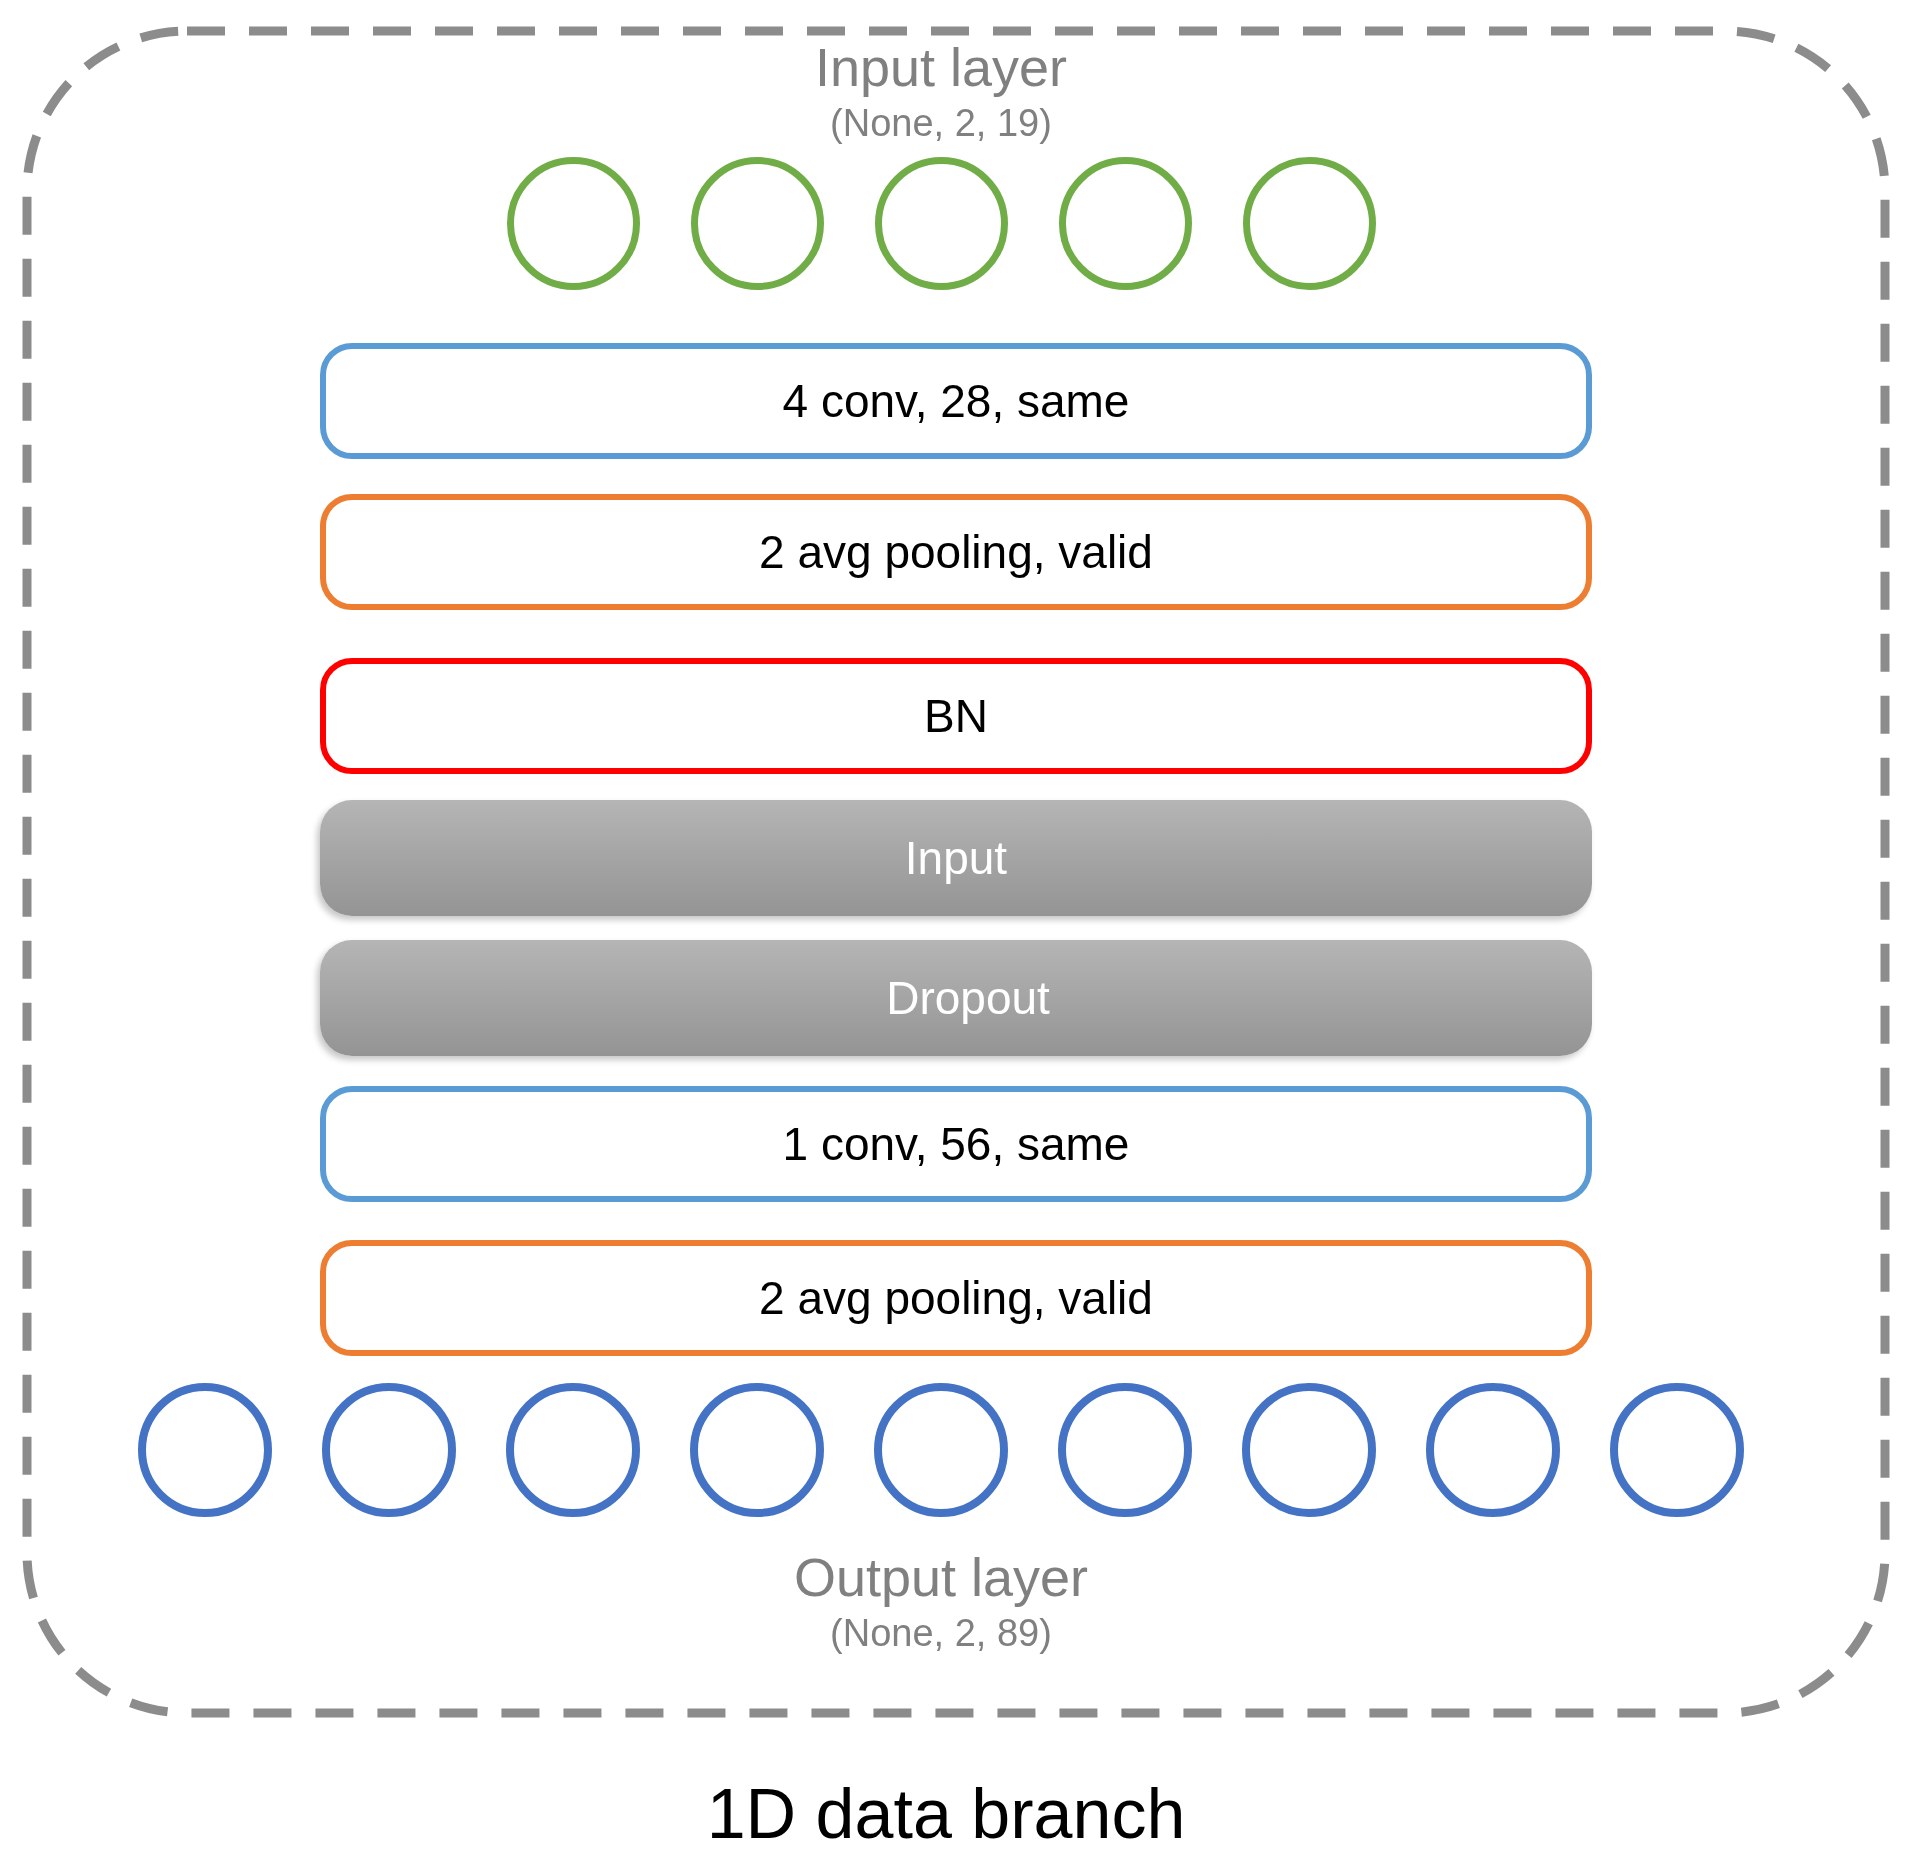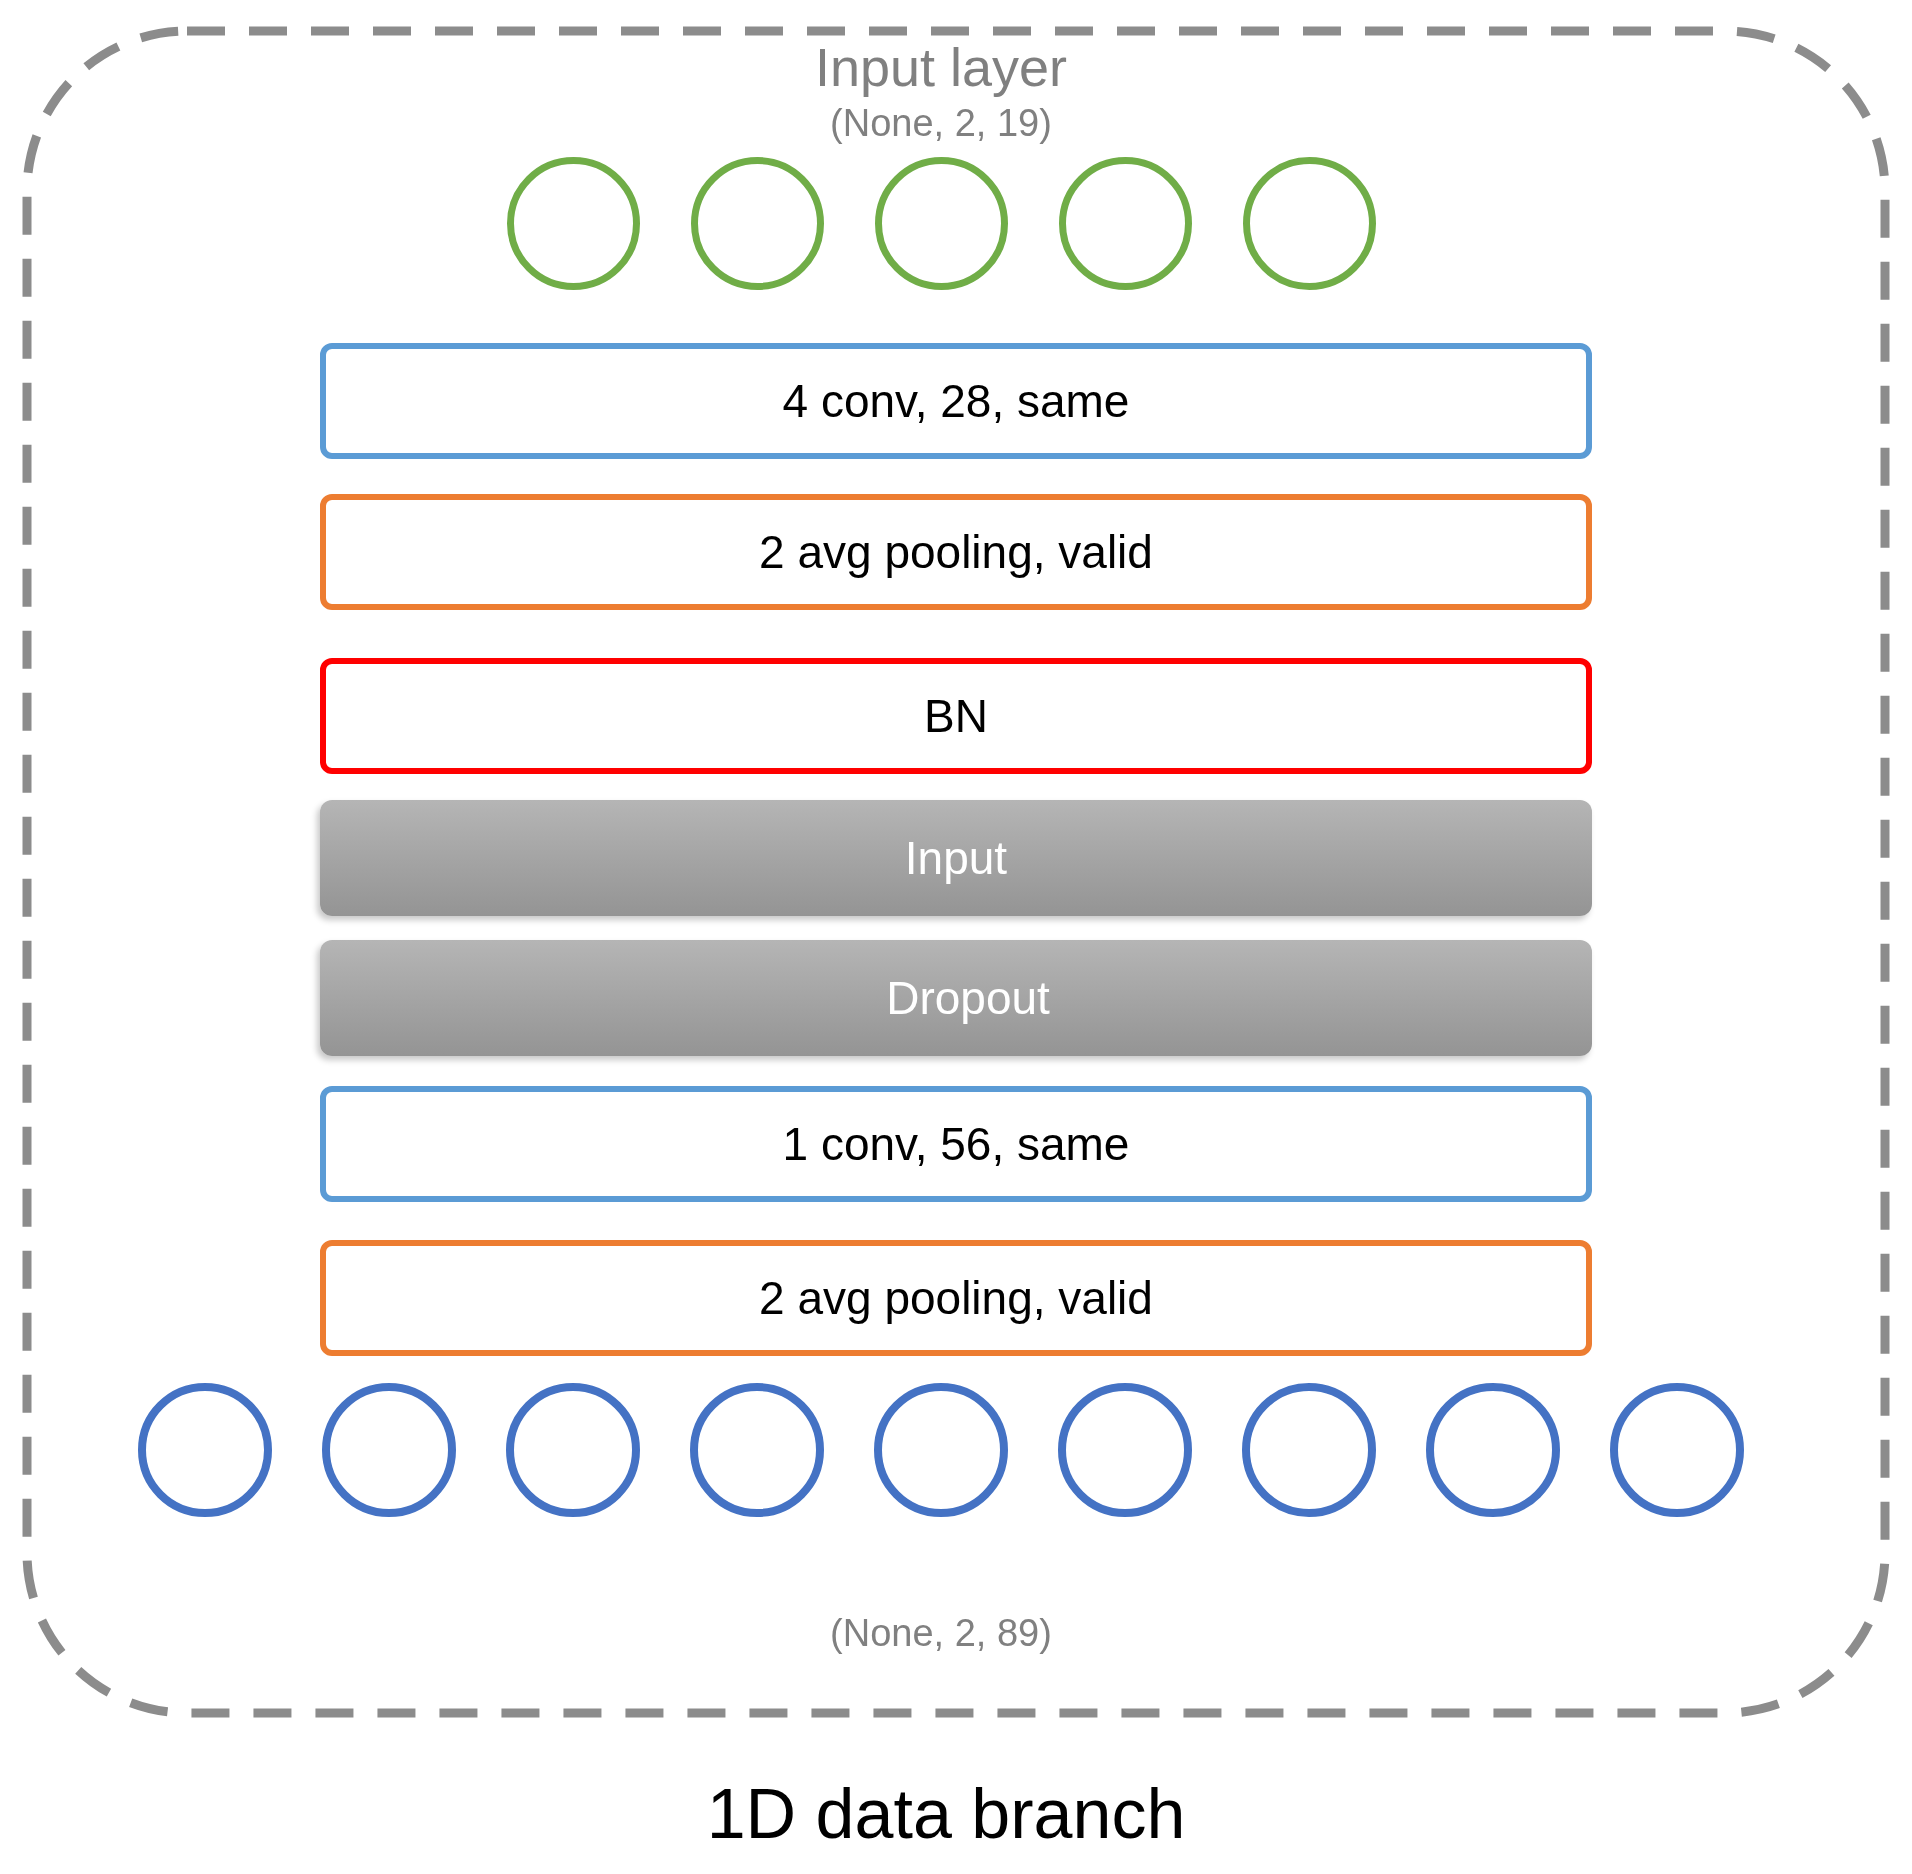--- a/index.html
+++ b/index.html
@@ -17,21 +17,21 @@
 
   .nodes-row{position:absolute;left:0;width:1882px;display:flex;justify-content:center;}
   .nodes-input{top:157px;gap:51px;}
   .nodes-output{top:1383px;gap:50px;}
   .node-circle{box-sizing:border-box;border-style:solid;border-radius:50%;background:#ffffff;}
   .nodes-input .node-circle{width:133px;height:133px;border-width:7px;}
   .nodes-output .node-circle{width:134px;height:134px;border-width:8px;}
 
   .layers-stack{position:absolute;left:320px;top:343px;width:1272px;}
   .layer-box{box-sizing:border-box;position:absolute;left:0;width:1272px;height:116px;
-             border-radius:12px;display:flex;align-items:center;justify-content:center;
+             border-radius:32px;display:flex;align-items:center;justify-content:center;
              font-size:46px;color:#000000;background:#ffffff;}
   .layer-box.outline{border:6px solid #888888;}
   .layer-box.filled{border:none;color:#ffffff;
              box-shadow:-3px 4px 6px rgba(0,0,0,0.22);}
 
   .caption{position:absolute;left:0;top:1778px;width:1892px;text-align:center;
            font-size:70px;color:#000000;line-height:1.05;}
 </style>
 </head>
 <body>
@@ -68,17 +68,18 @@
       <div class="node-circle" style="border-color: rgb(68, 114, 196);"></div>
       <div class="node-circle" style="border-color: rgb(68, 114, 196);"></div>
       <div class="node-circle" style="border-color: rgb(68, 114, 196);"></div>
       <div class="node-circle" style="border-color: rgb(68, 114, 196);"></div>
       <div class="node-circle" style="border-color: rgb(68, 114, 196);"></div>
       <div class="node-circle" style="border-color: rgb(68, 114, 196);"></div>
       <div class="node-circle" style="border-color: rgb(68, 114, 196);"></div>
       <div class="node-circle" style="border-color: rgb(68, 114, 196);"></div>
     </div>
 
+  <div class="io-title title-output" style="color: rgb(128, 128, 128);">Output layer</div>
   <div class="io-shape shape-output" style="color: rgb(128, 128, 128);">(None, 2, 89)</div>
 
   <div class="caption">1D data branch</div>
 
 </div>
 
 </body></html>

